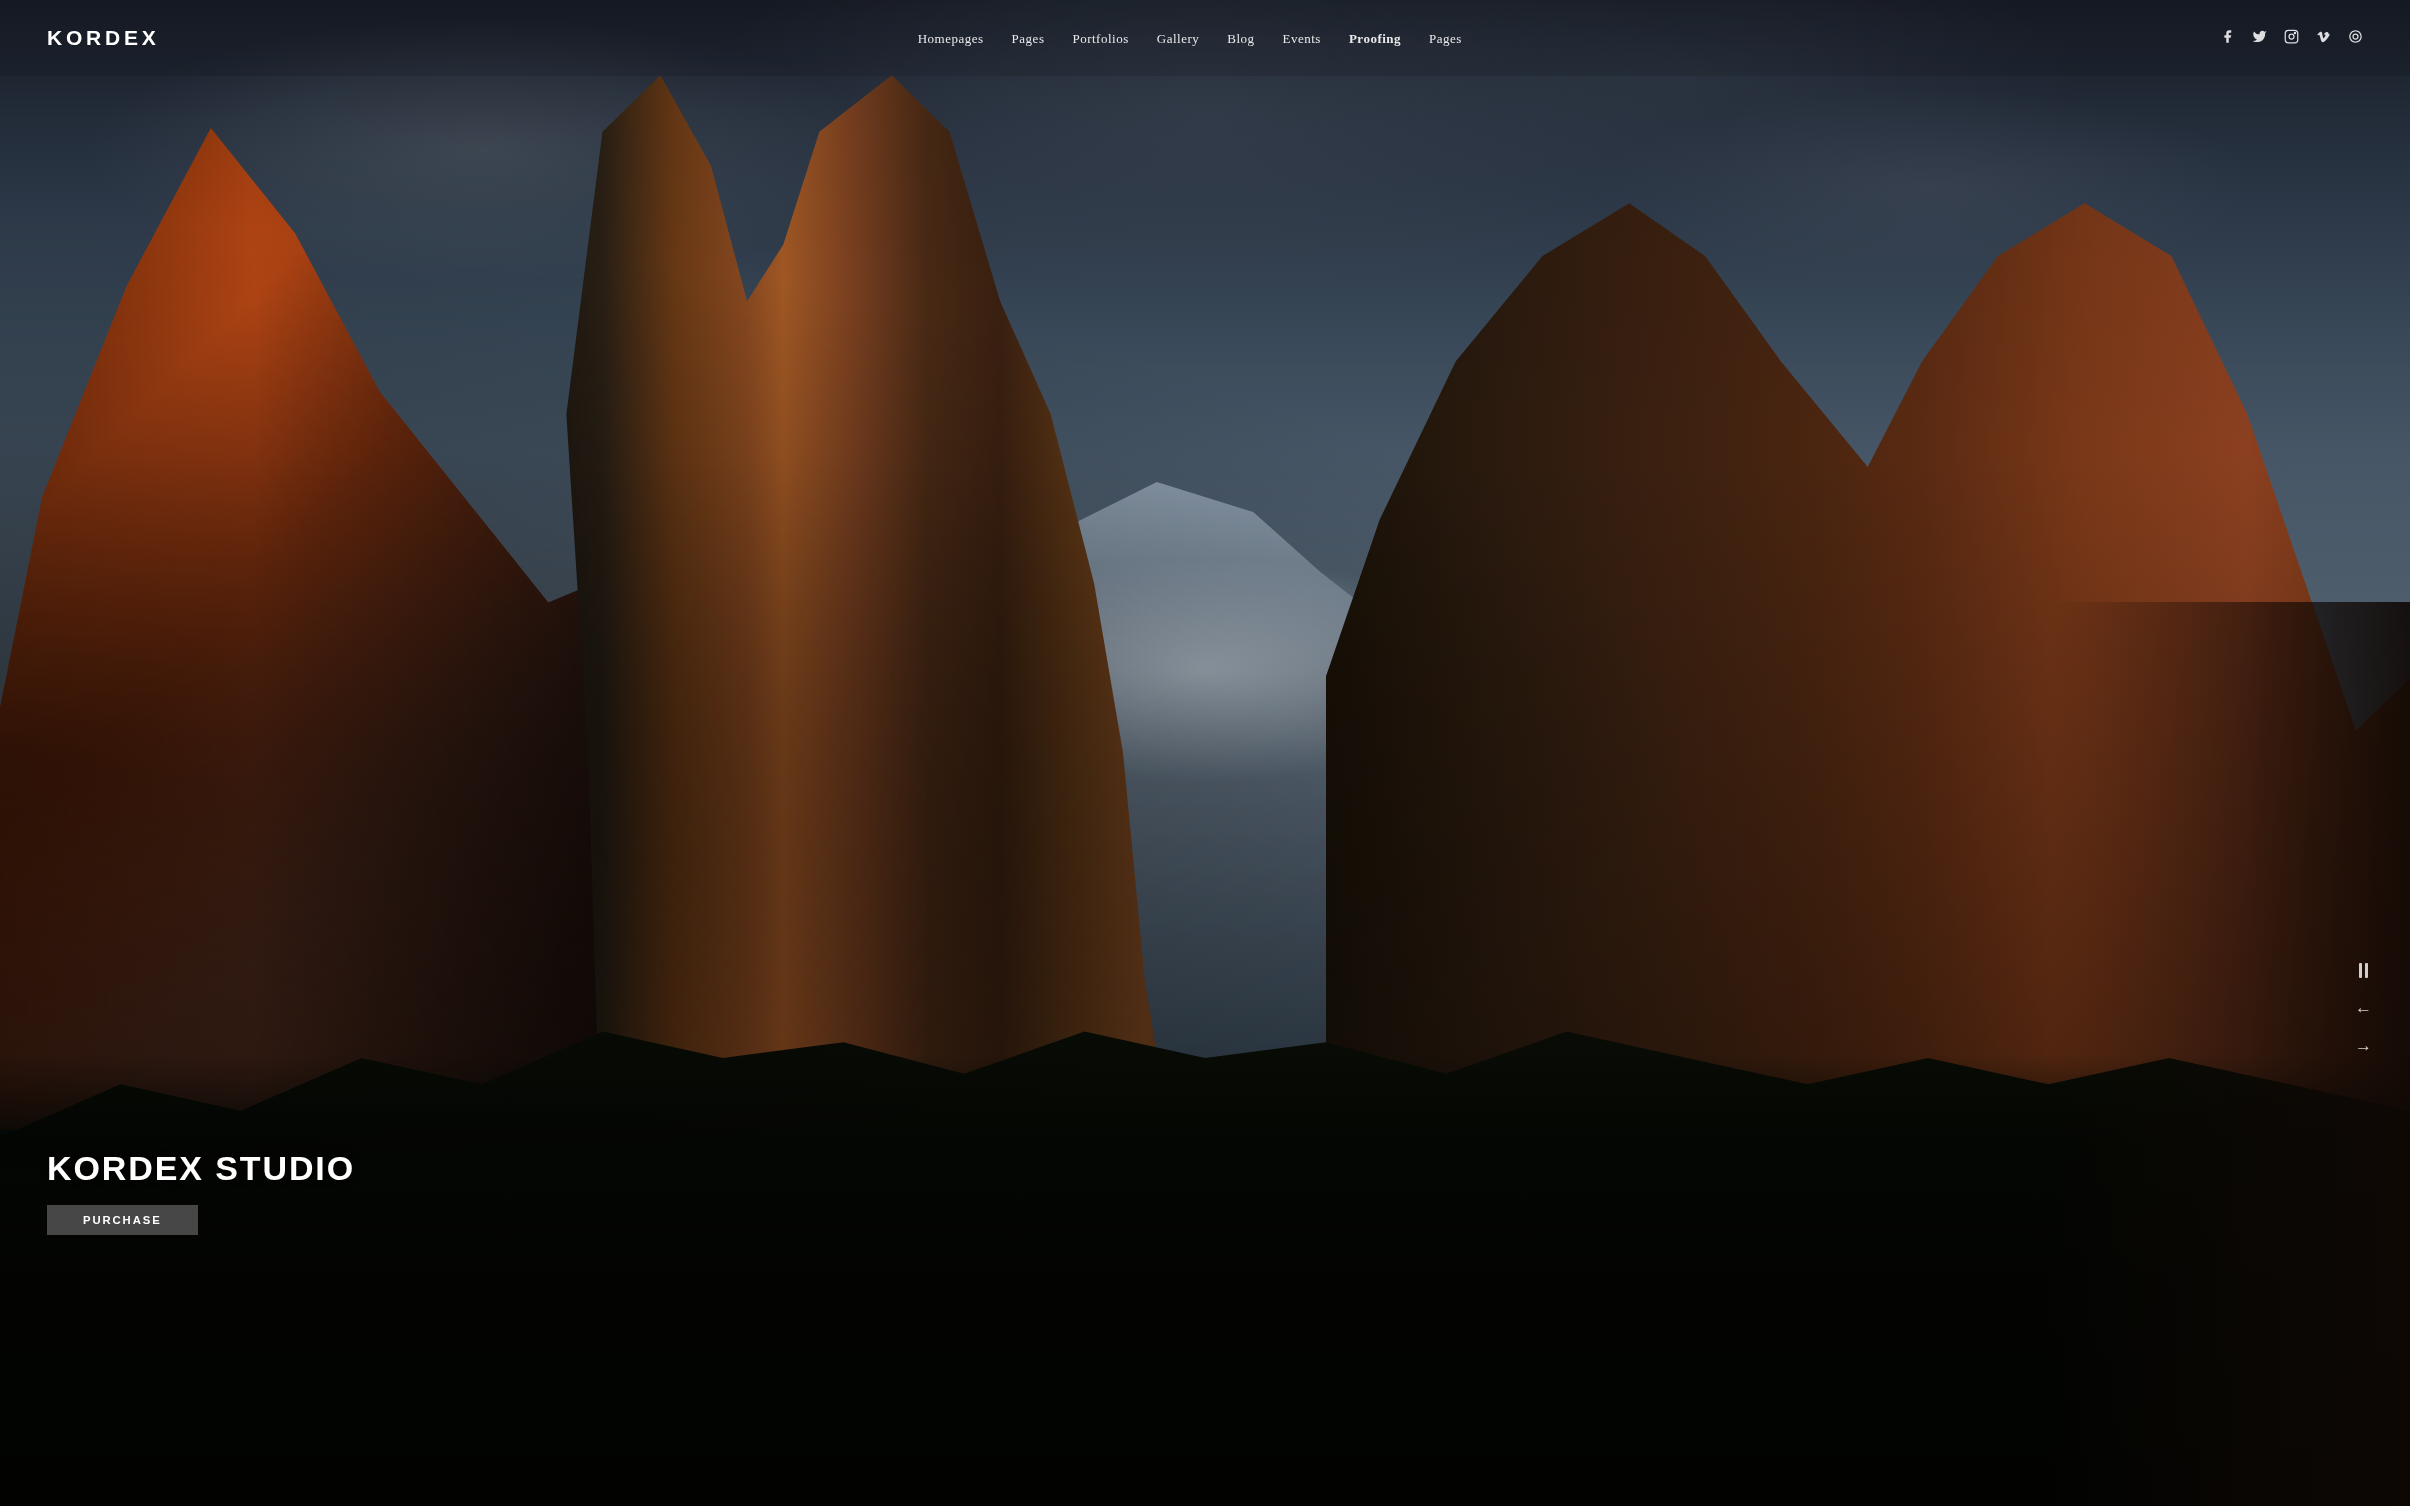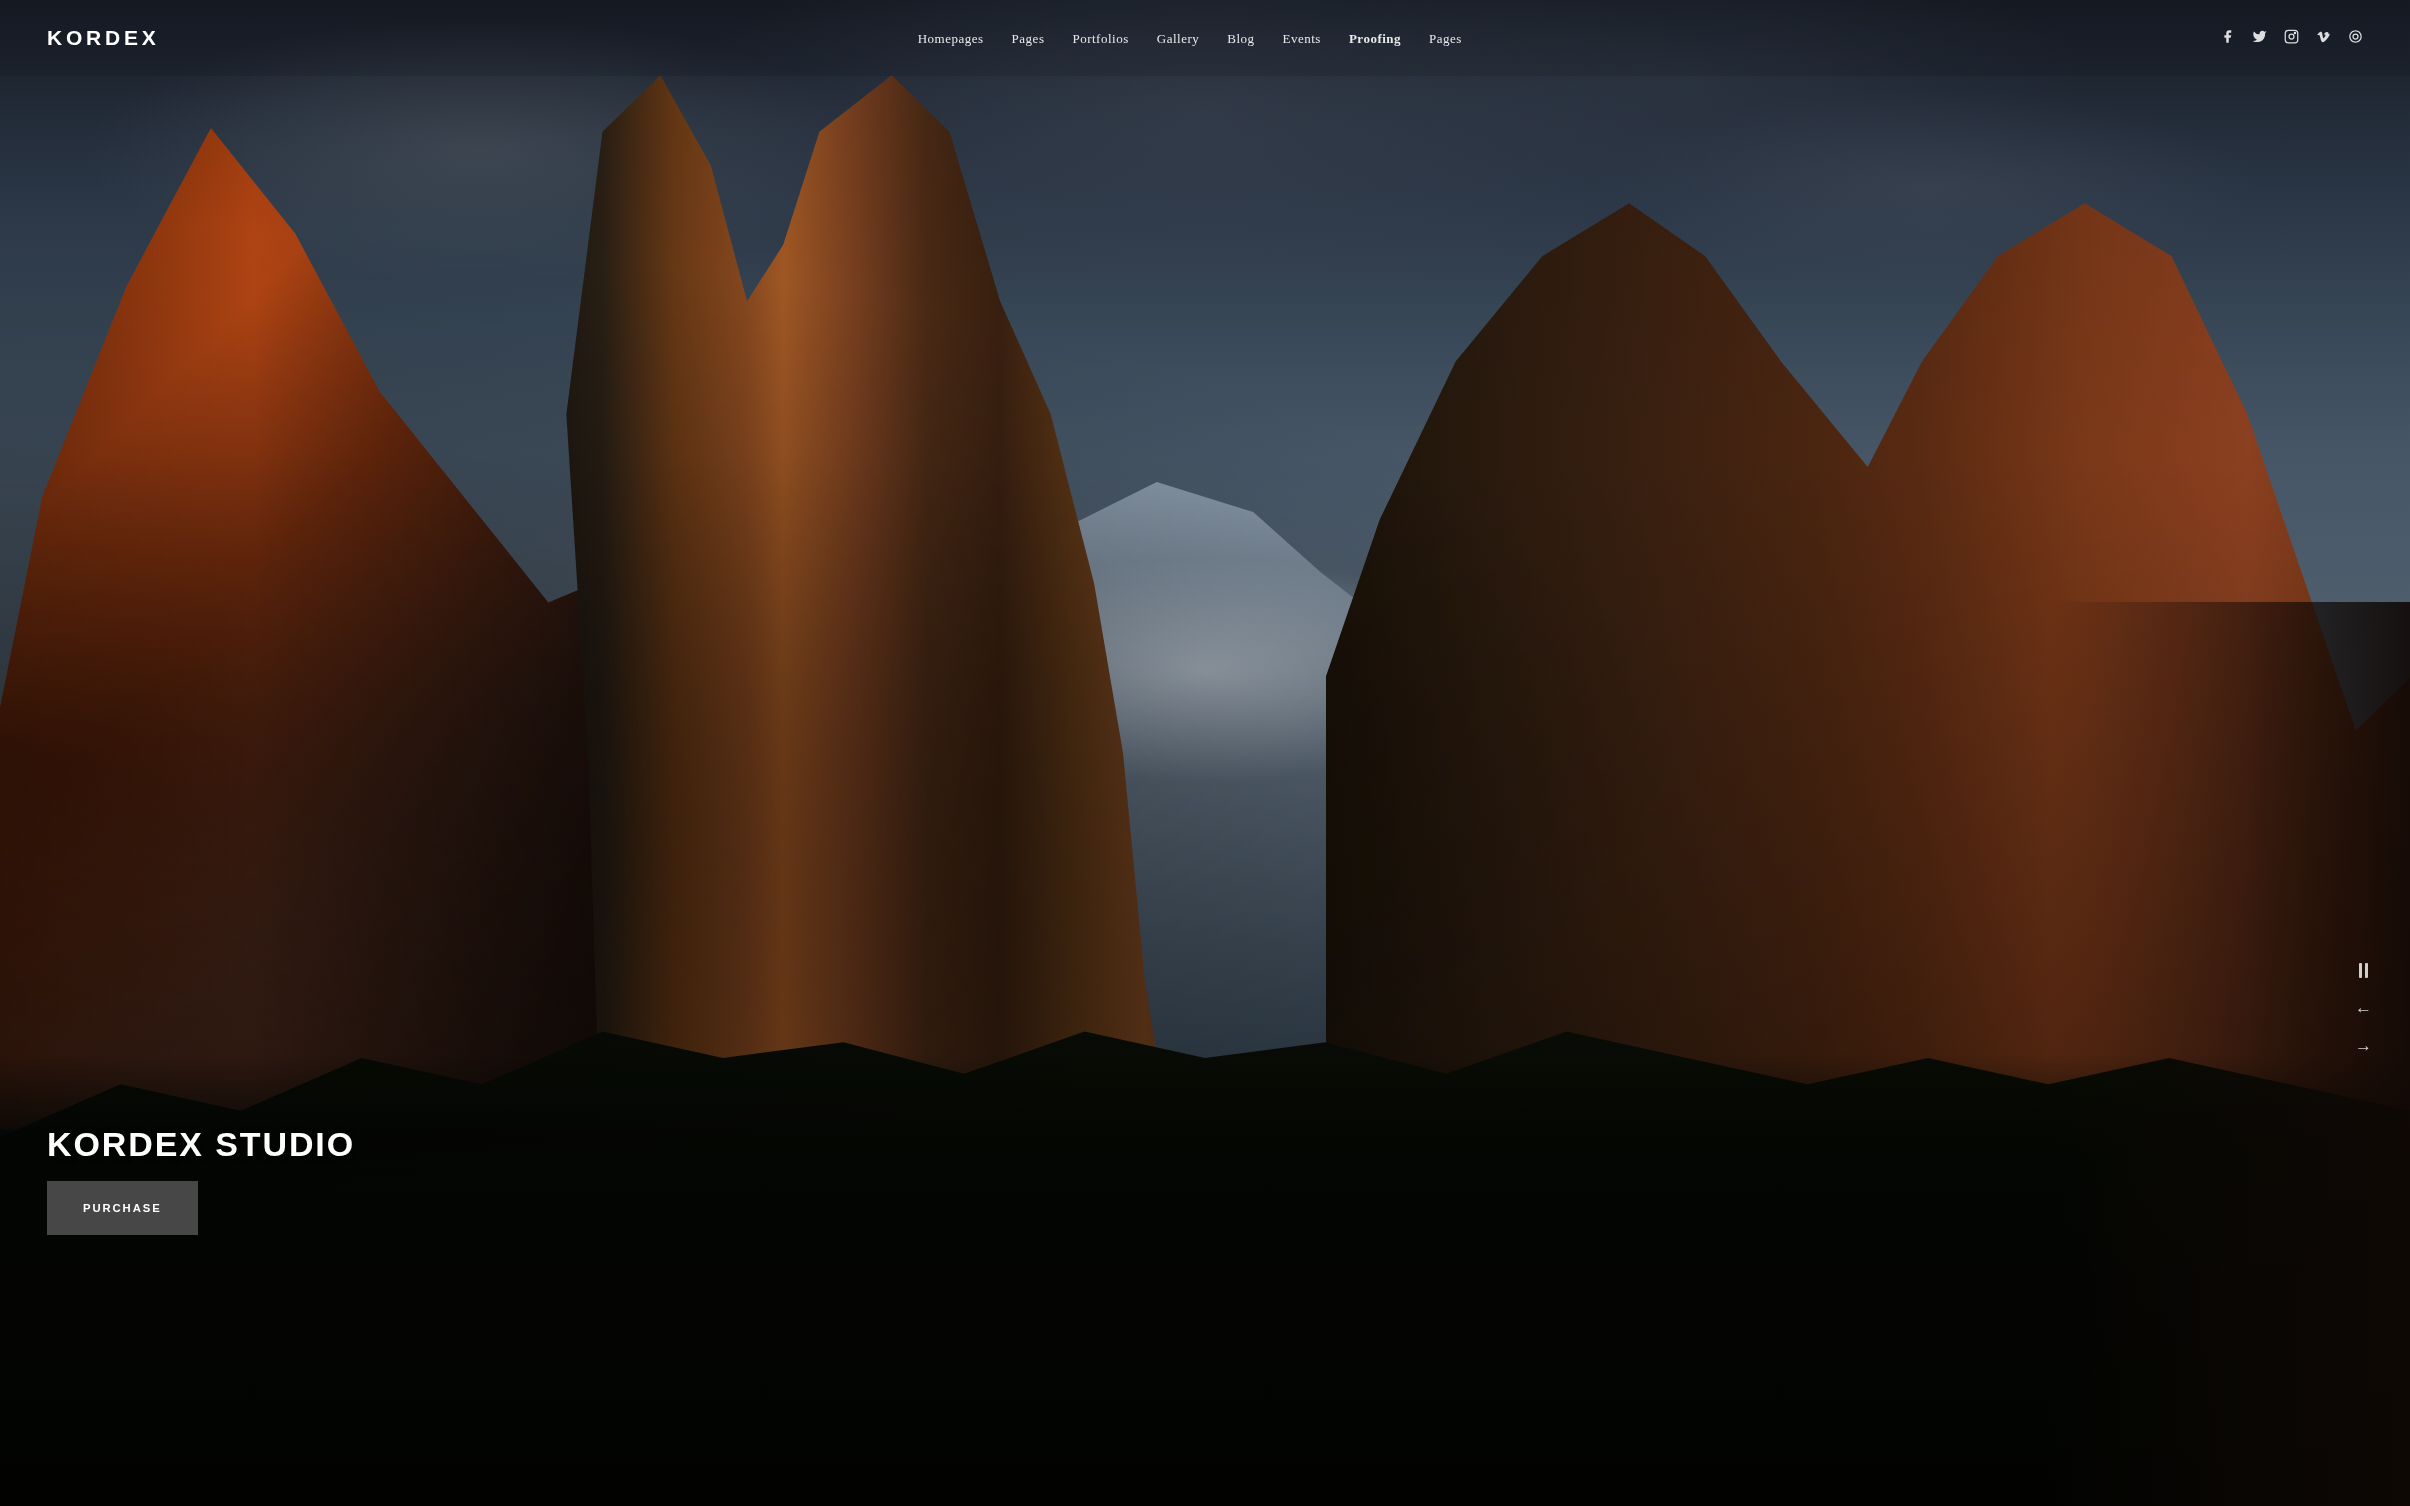--- a/index.html
+++ b/index.html
@@ -309,21 +309,21 @@
       color: rgba(255,255,255,0.85);
       margin-bottom: 26px;
       text-shadow: 0 0.9px 3.8px rgba(0,0,0,0.5);
     }
 
     .purchase-btn {
       display: inline-block;
       background: rgba(100,100,100,0.7);
       color: white;
       border: none;
-      padding: 21px 36px;
+      padding: 9px 36px;
       font-size: 11.3px;
       font-weight: 600;
       letter-spacing: 1.9px;
       text-transform: uppercase;
       cursor: pointer;
       transition: background 0.2s;
     }
 
     
     .slider-controls {

